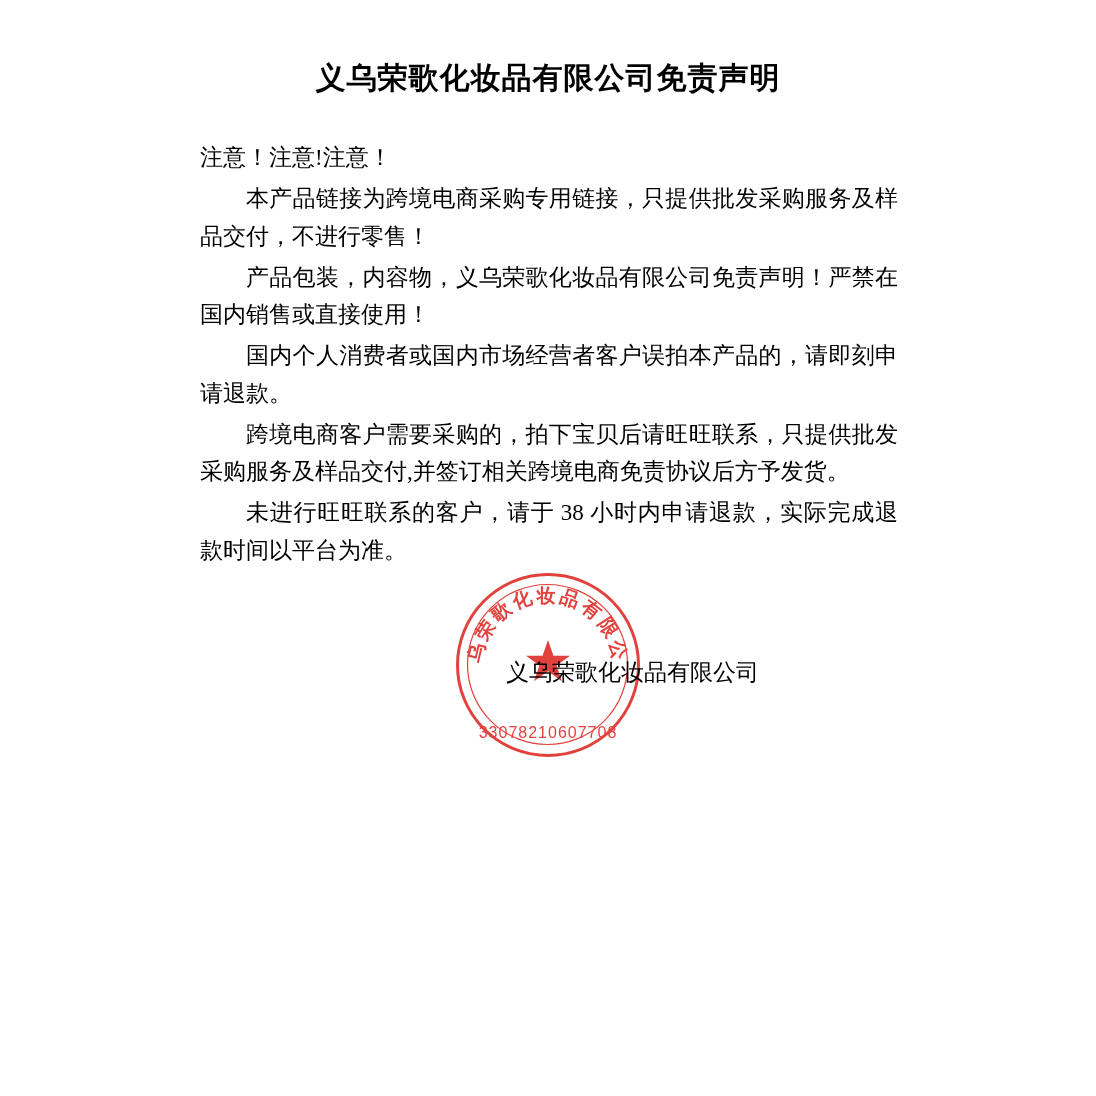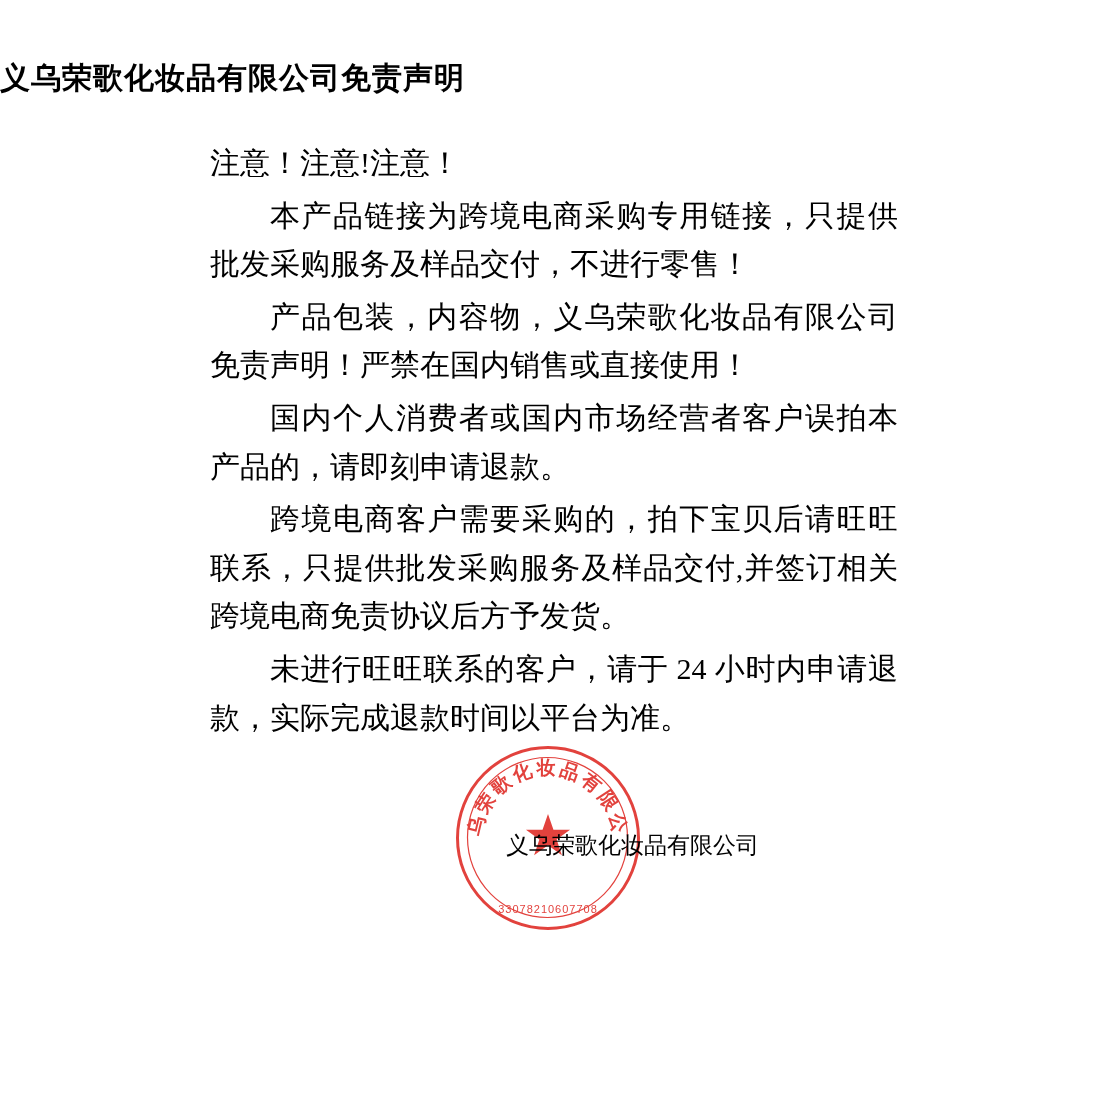--- a/index.html
+++ b/index.html
@@ -18,41 +18,41 @@
 
   .page {
     position: relative;
     width: 1096px;
     height: 1096px;
     box-sizing: border-box;
     padding: 0;
   }
 
   .doc-title {
-    text-align: left;
+    text-align: center;
     font-size: 30px;
     font-weight: bold;
     letter-spacing: 1px;
     margin: 0;
     padding-top: 58px;
     font-family: "Liberation Serif", "DejaVu Serif", serif;
   }
 
   .body-block {
     margin: 0 auto;
     width: 700px;
     padding-top: 40px;
   }
 
   .para {
-    font-size: 30px;
+    font-size: 23px;
     line-height: 1.62;
     text-align: justify;
     text-justify: inter-character;
-    margin: 0 0 4px 12px;
+    margin: 0 0 4px 2px;
     font-family: "Liberation Serif", "DejaVu Serif", serif;
   }
 
   .para.indent {
     text-indent: 2em;
   }
 
   .para.noindent {
     text-indent: 0;
   }
@@ -108,21 +108,21 @@
     height: 46px;
     color: #e0322d;
   }
 
   .stamp-bottom {
     position: absolute;
     left: 0;
     right: 0;
     bottom: 12px;
     text-align: center;
-    font-size: 11px;
+    font-size: 16px;
     color: #e0322d;
     letter-spacing: 1px;
     font-family: "Liberation Sans", sans-serif;
   }
 </style>
 </head>
 <body>
 
 <div class="page">
 
@@ -133,21 +133,21 @@
     <p class="para noindent">注意！注意!注意！</p>
 
     <p class="para indent">本产品链接为跨境电商采购专用链接，只提供批发采购服务及样品交付，不进行零售！</p>
 
     <p class="para indent">产品包装，内容物，义乌荣歌化妆品有限公司免责声明！严禁在国内销售或直接使用！</p>
 
     <p class="para indent">国内个人消费者或国内市场经营者客户误拍本产品的，请即刻申请退款。</p>
 
     <p class="para indent">跨境电商客户需要采购的，拍下宝贝后请旺旺联系，只提供批发采购服务及样品交付,并签订相关跨境电商免责协议后方予发货。</p>
 
-    <p class="para indent">未进行旺旺联系的客户，请于 24 小时内申请退款，实际完成退款时间以平台为准。</p>
+    <p class="para indent">未进行旺旺联系的客户，请于 38 小时内申请退款，实际完成退款时间以平台为准。</p>
 
   </div>
 
   <div class="sign-area">
 
     <div class="stamp">
       <div class="stamp-inner">
         <svg width="177" height="177" viewBox="0 0 177 177" aria-hidden="true">
           <defs>
             <path id="arcpath" d="M 22,92 A 66,66 0 0 1 155,92" fill="none"></path>

